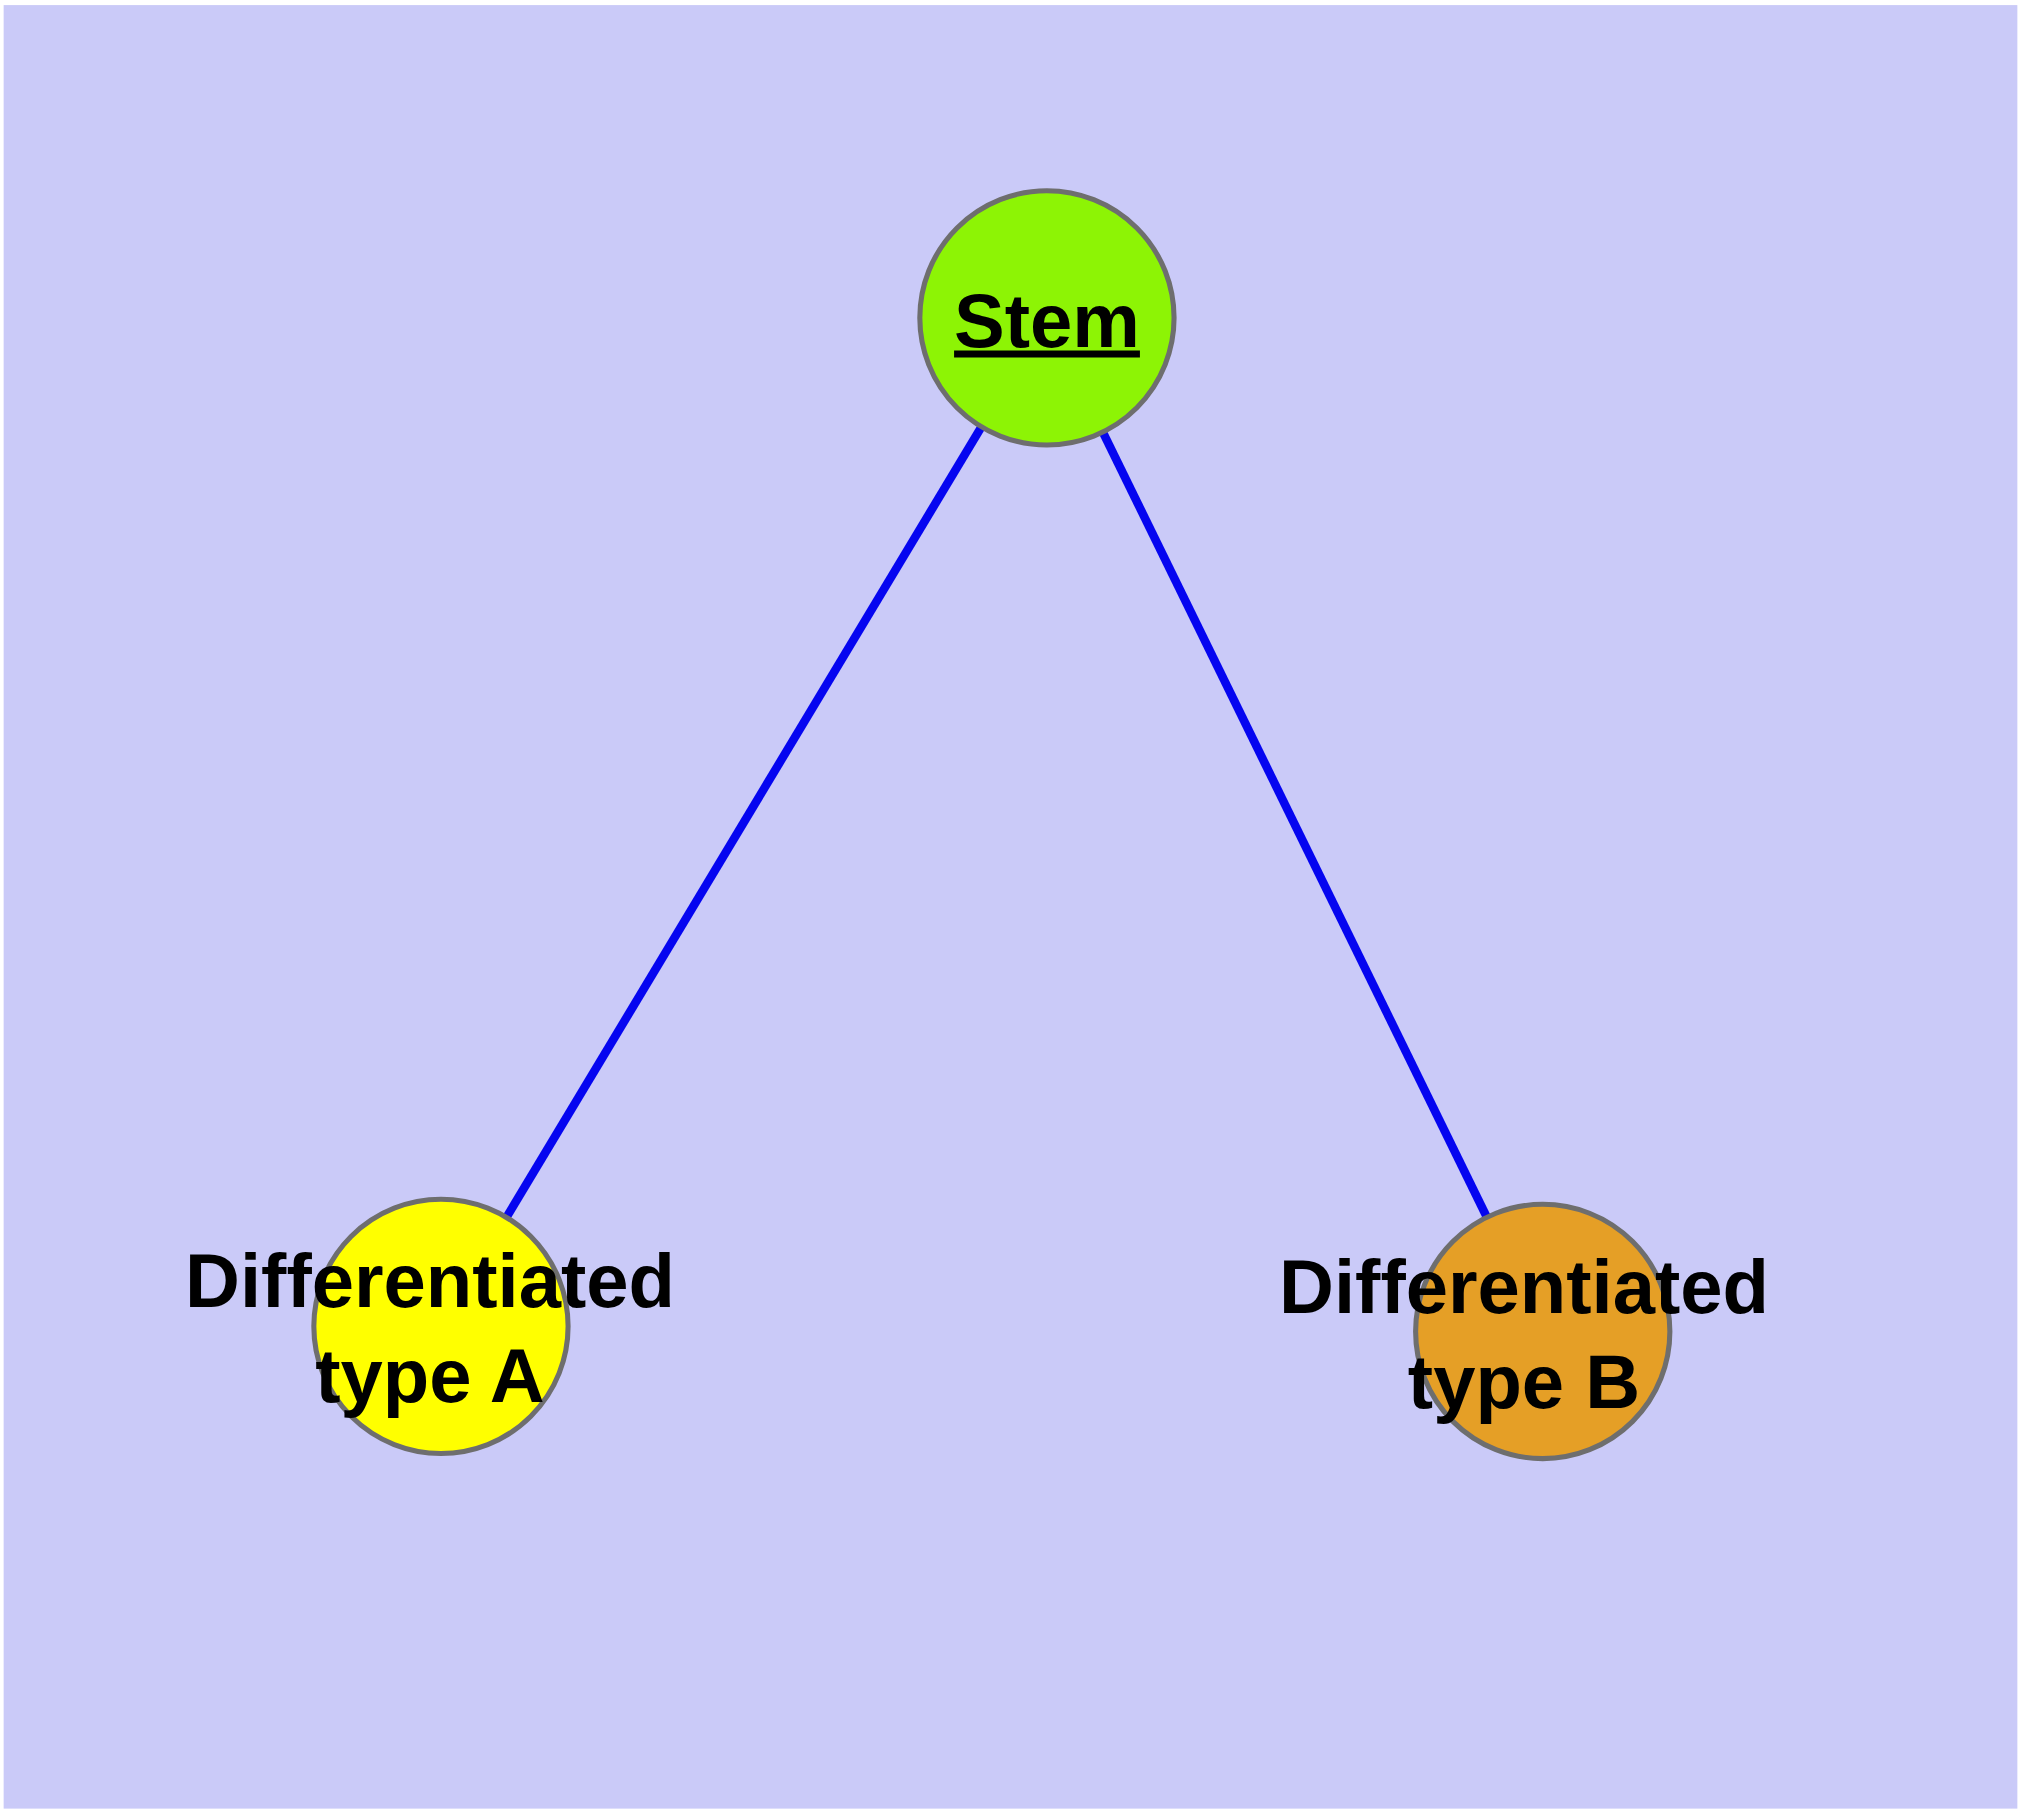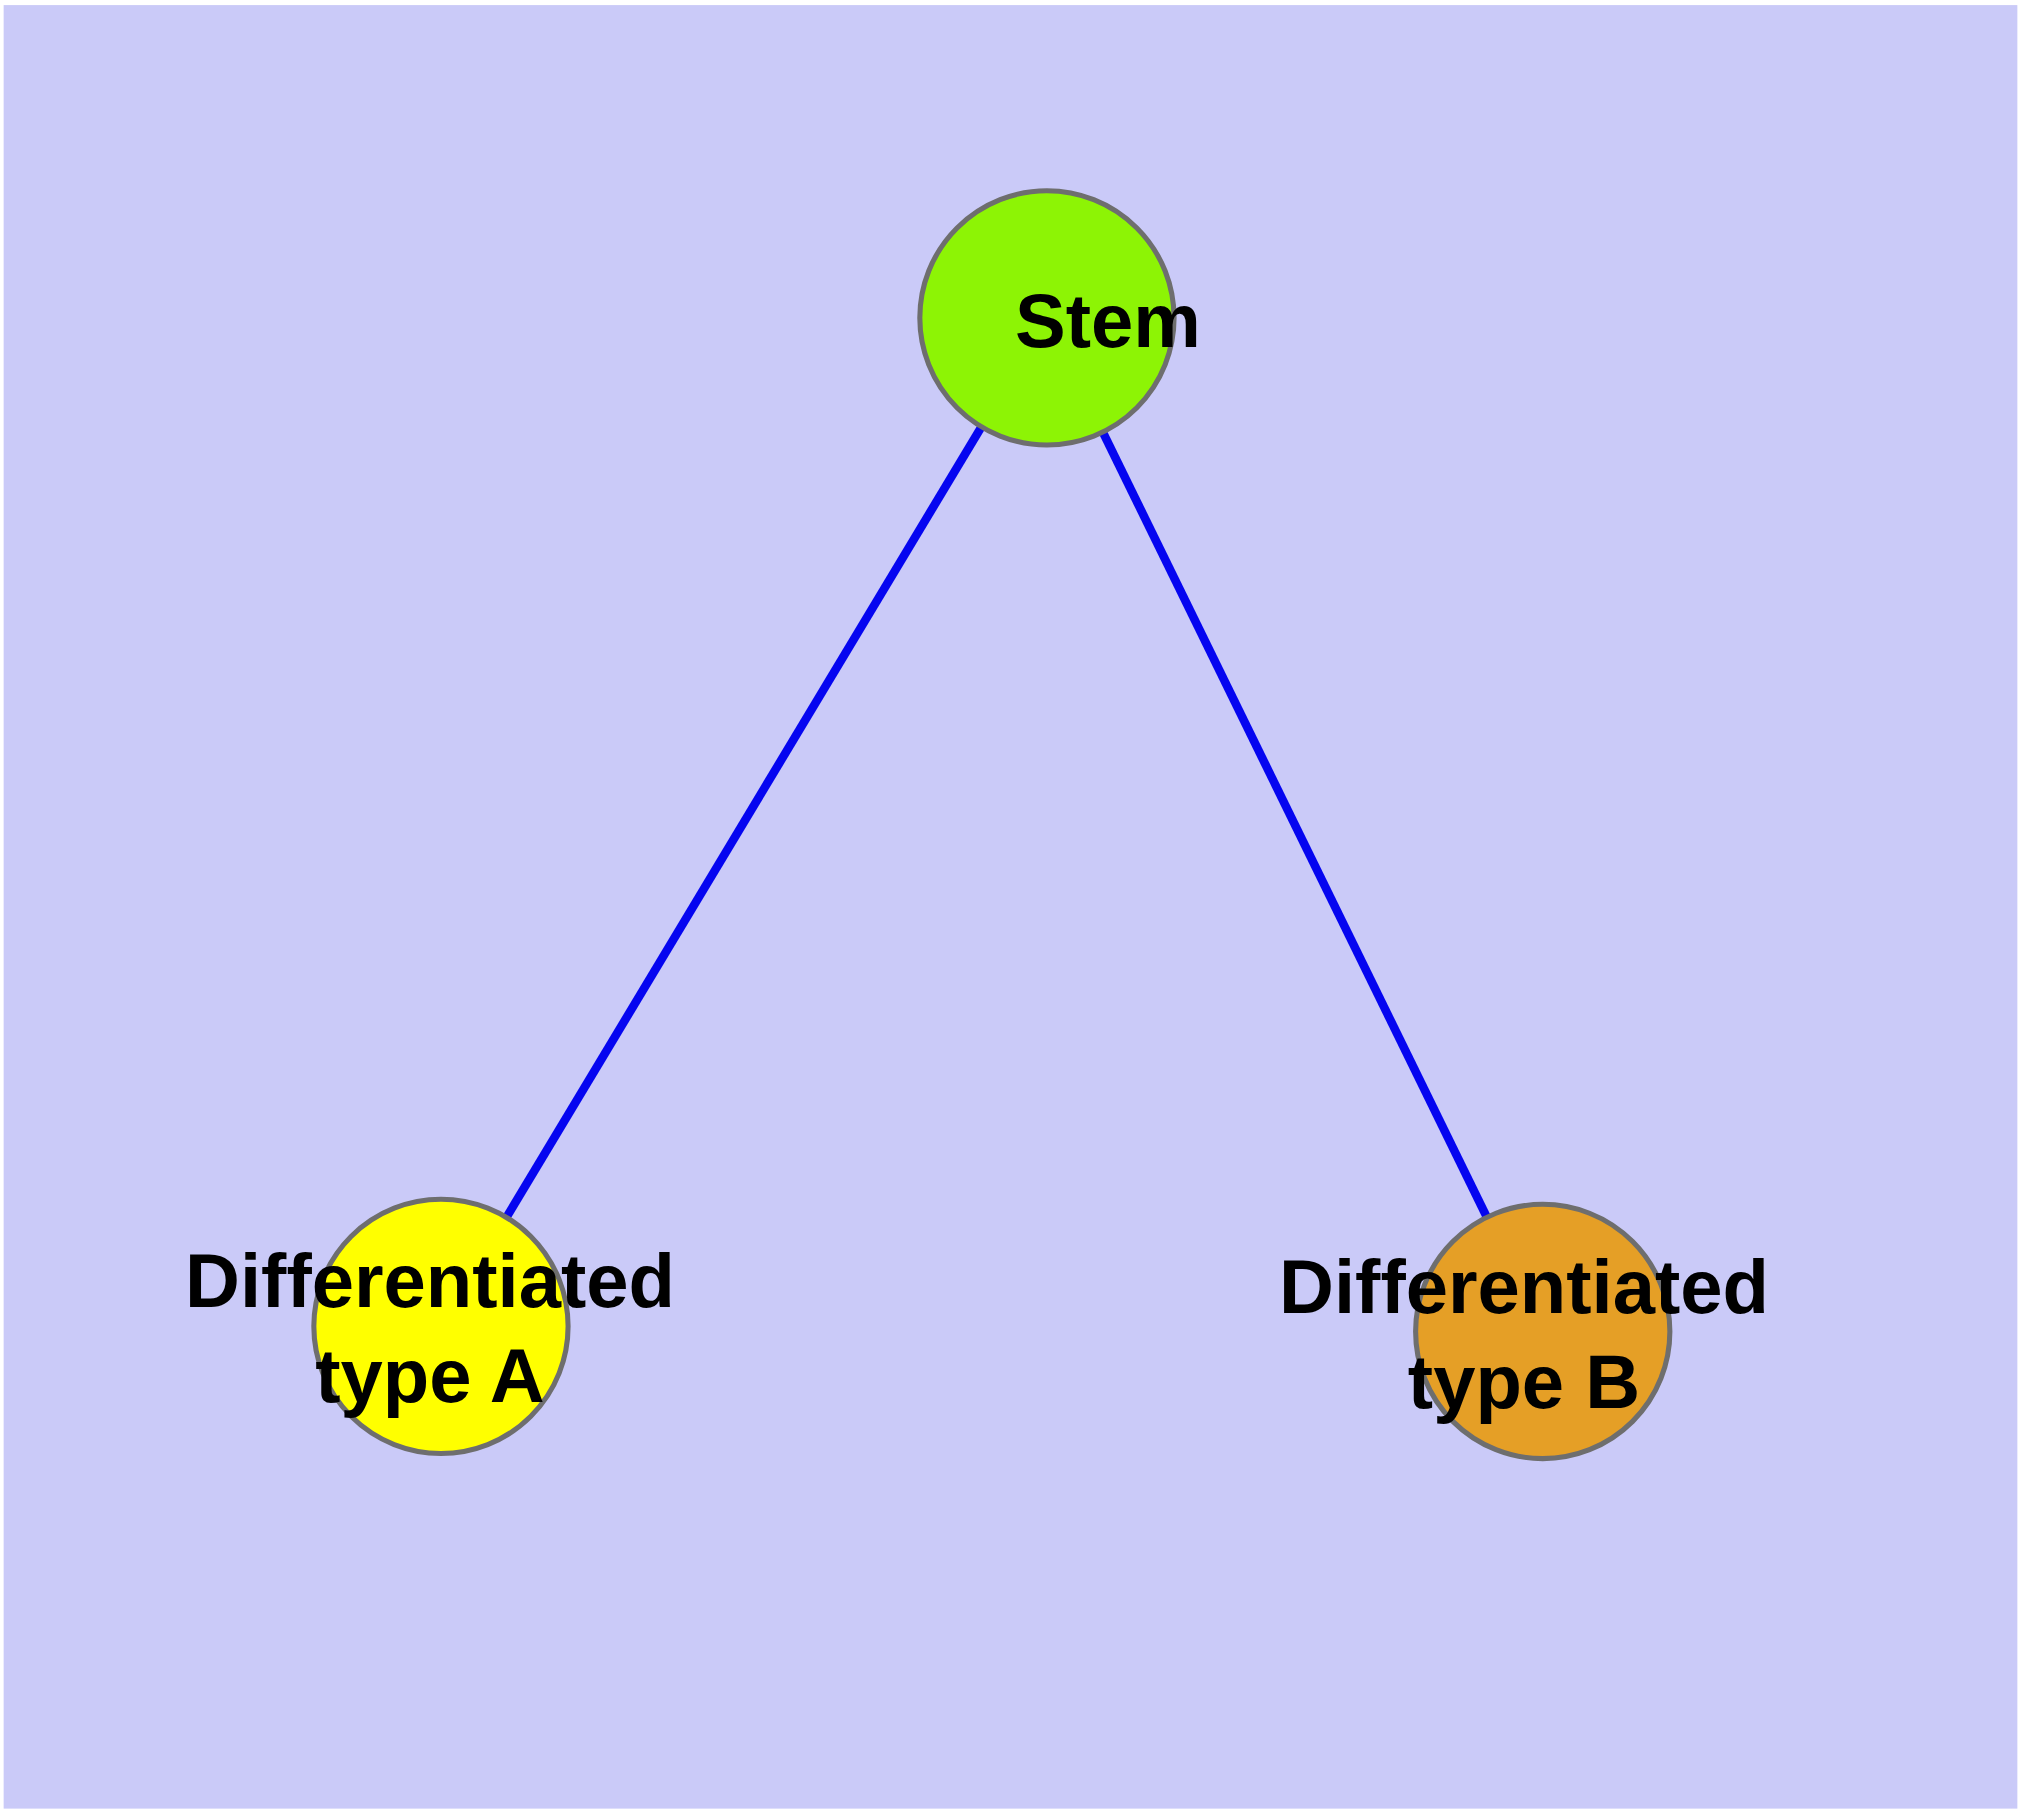--- a/index.html
+++ b/index.html
@@ -27,21 +27,21 @@
     position: absolute;
     transform: translate(-50%, -50%);
     font-weight: bold;
     font-size: 76px;
     line-height: 95px;
     color: #000000;
     text-align: center;
     white-space: pre-line;
     letter-spacing: 0px;
   }
-  .label-stem { left: 1108px; top: 320px; }
+  .label-stem { left: 1047px; top: 320px; text-decoration: underline; }
   .label-a    { left: 430px;  top: 1328px; }
   .label-b    { left: 1524px; top: 1334px; }
 </style>
 </head>
 <body bgcolor="#ffffff">
 
 <div class="stage">
 
   <svg width="2021" height="1812" viewBox="0 0 2384 2138">
 

